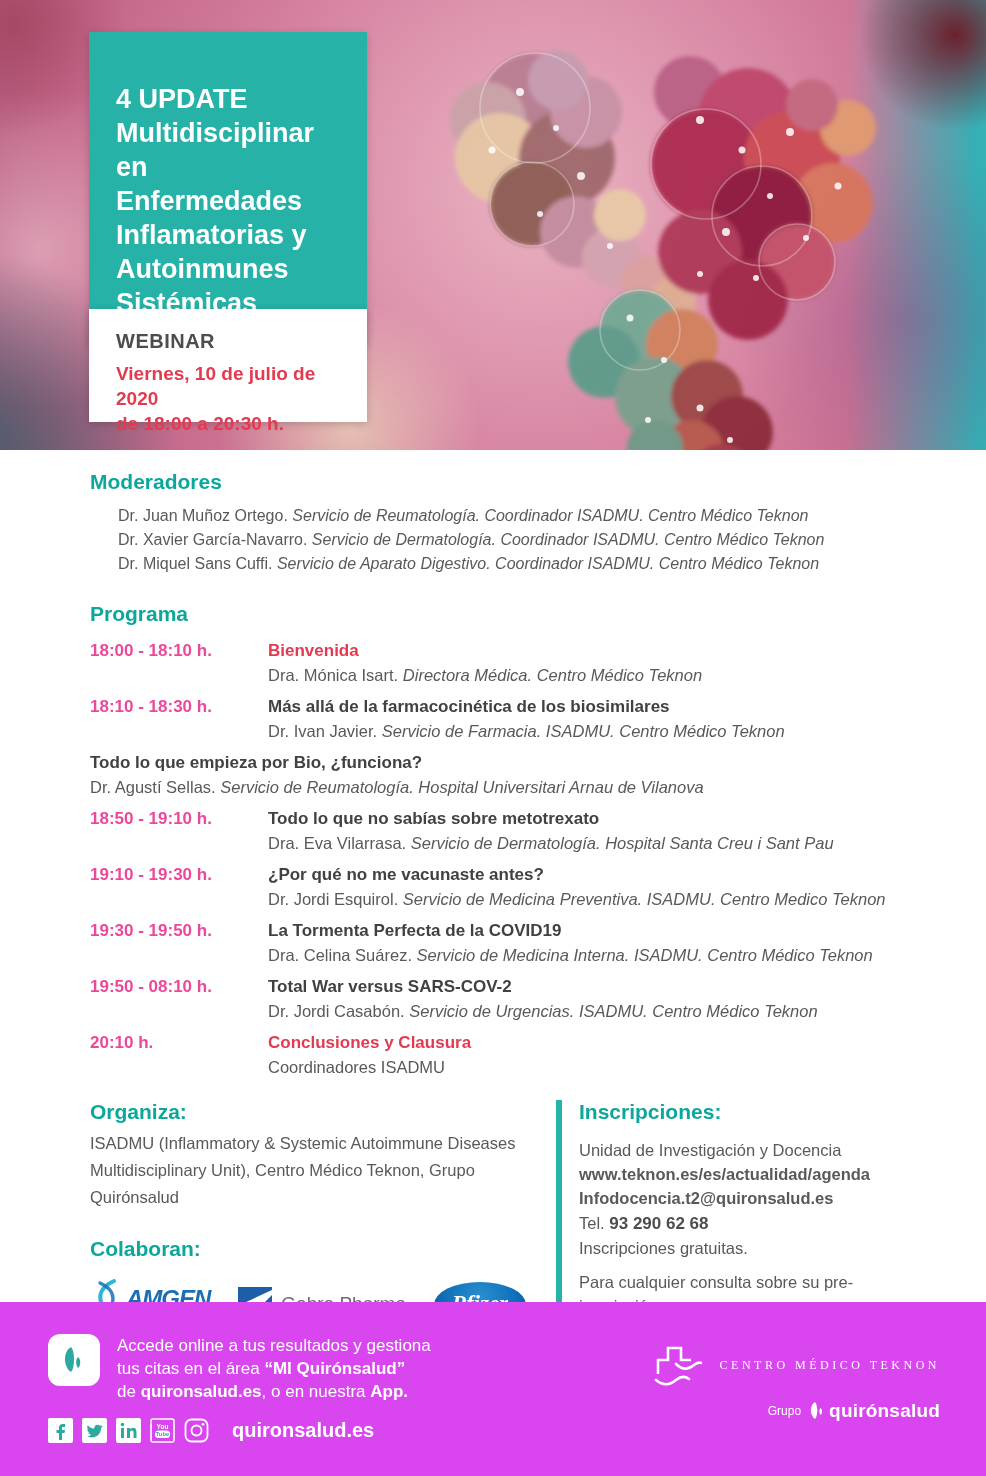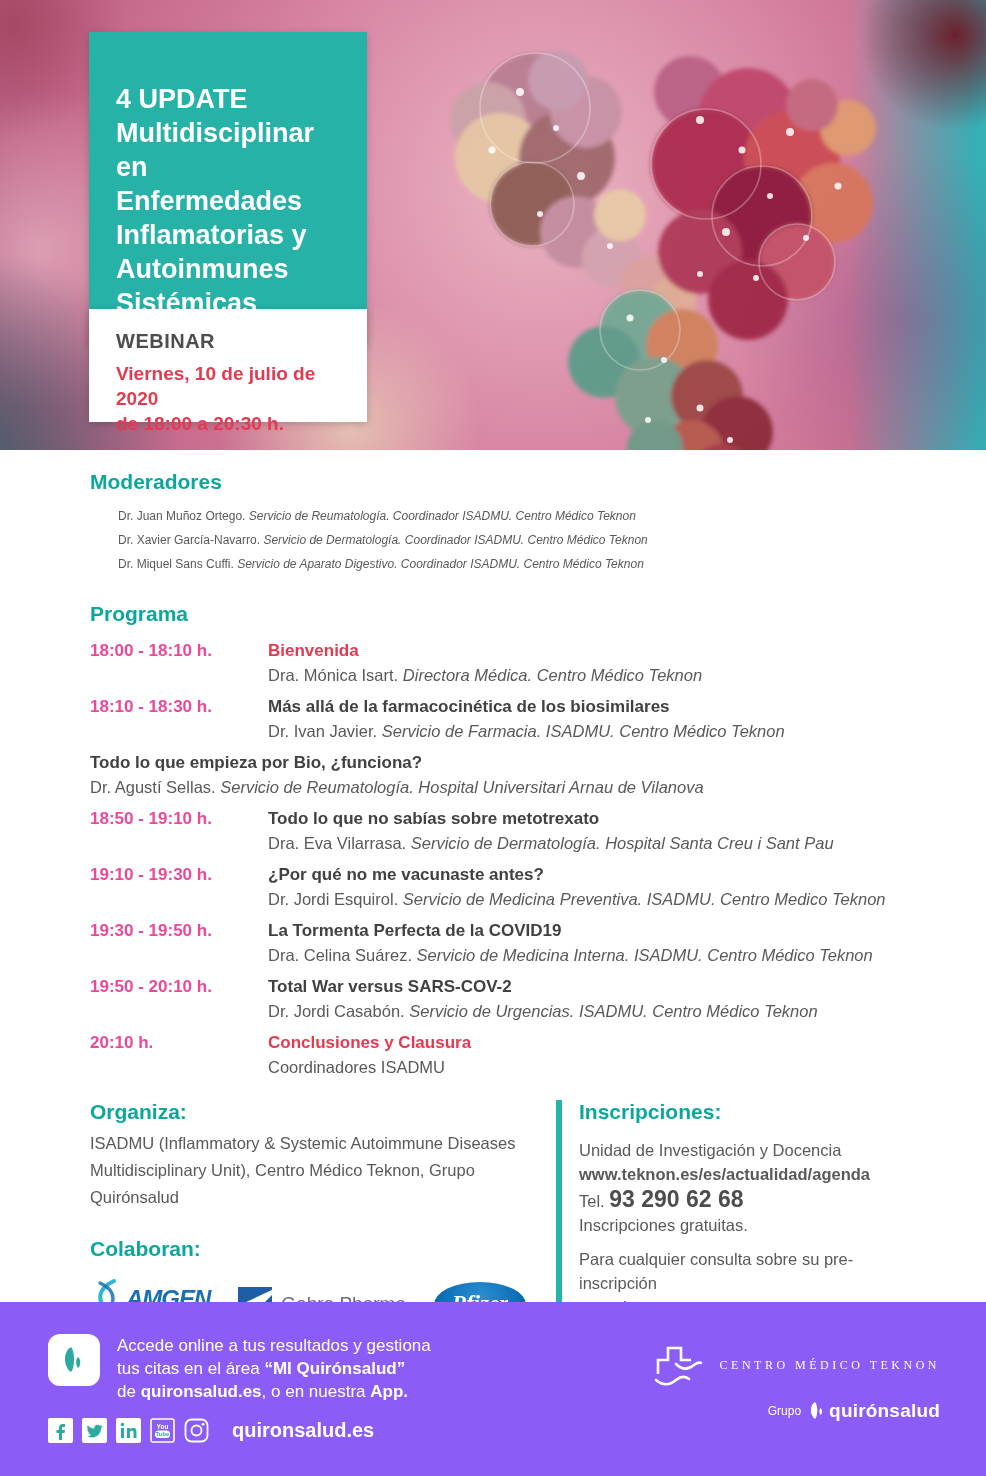--- a/index.html
+++ b/index.html
@@ -31,21 +31,21 @@
     position: absolute; left: 89px; top: 309px; width: 278px; height: 113px;
     background: #fff; padding: 21px 27px; box-shadow: 0 2px 8px rgba(0,0,0,.18);
   }
   .webinar-label { color: #4d4d4f; font-size: 20px; font-weight: bold; letter-spacing: .5px; }
   .webinar-date { margin-top: 8px; color: #e23a50; font-size: 19px; line-height: 25px; font-weight: bold; }
 
   
   .content { padding: 0 90px; color: #58595b; }
   .h2 { color: #0ca79b; font-size: 21px; font-weight: bold; }
   .mod-heading { margin: 20px 0 10px 0; }
-  .mod-line { margin-left: 28px; font-size: 12px; line-height: 24px; }
+  .mod-line { margin-left: 28px; font-size: 16px; line-height: 24px; }
   .role, .sp-role { font-style: italic; }
 
   .prog-heading { margin: 26px 0 12px 0; }
   .session { display: flex; margin-bottom: 6px; }
   .session .time { flex: none; width: 178px; color: #ec4899; font-size: 17px; font-weight: bold; line-height: 25px; }
   .session-title { font-size: 17px; font-weight: bold; color: #414042; line-height: 25px; }
   .session-title.red { color: #e23a50; }
   .speaker { font-size: 16.5px; line-height: 25px; }
 
   .two-col { display: flex; margin-top: 20px; }
@@ -65,27 +65,27 @@
     width: 92px; height: 45px; border-radius: 50%;
     background: radial-gradient(circle at 50% 35%, #2a8fd0 0%, #1172ba 60%, #0d5c9e 100%);
     display: flex; align-items: center; justify-content: center;
   }
   .pfizer-word { color: #fff; font-family: "Liberation Serif", serif; font-style: italic; font-weight: bold; font-size: 23px; }
 
   .insc-heading { margin-bottom: 14px; }
   .insc-line { font-size: 16.5px; line-height: 24px; }
   .insc-bold { font-weight: bold; }
   .tel-line { margin-top: 1px; }
-  .tel-number { font-weight: bold; font-size: 23px; color: #4d4d4f; }
+  .tel-number { font-weight: bold; font-size: 17px; color: #4d4d4f; }
   .insc-note { margin-top: 10px; }
 
   
   .footer {
     position: absolute; left: 0; right: 0; bottom: 0; height: 174px;
-    background: #8b5cf6; color: #fff;
+    background: #d946ef; color: #fff;
   }
   .footer-left { position: absolute; left: 48px; top: 32px; }
   .access-row { display: flex; }
   .app-logo {
     flex: none; width: 52px; height: 52px; background: #fff; border-radius: 12px;
     display: flex; align-items: center; justify-content: center;
   }
   .access-text { margin-left: 17px; font-size: 17px; line-height: 23px; }
   .b { font-weight: bold; }
   .social-row { display: flex; align-items: center; margin-top: 15px; }
@@ -276,21 +276,21 @@
         <div class="time">19:30 - 19:50 h.</div>
         <div class="session-body">
           <div class="session-title">La Tormenta Perfecta de la COVID19</div>
           <div class="speaker">
             <span>Dra. Celina Suárez.</span>
             <span class="sp-role">Servicio de Medicina Interna. ISADMU. Centro Médico Teknon</span>
           </div>
         </div>
       </div>
       <div class="session">
-        <div class="time">19:50 - 20:10 h.</div>
+        <div class="time">19:50 - 08:10 h.</div>
         <div class="session-body">
           <div class="session-title">Total War versus SARS-COV-2</div>
           <div class="speaker">
             <span>Dr. Jordi Casabón.</span>
             <span class="sp-role">Servicio de Urgencias. ISADMU. Centro Médico Teknon</span>
           </div>
         </div>
       </div>
       <div class="session">
         <div class="time">20:10 h.</div>
@@ -335,20 +335,21 @@
           <div class="pfizer-oval">
             <span class="pfizer-word">Pfizer</span>
           </div>
         </div>
       </div>
 
       <div class="right-col">
         <div class="h2 insc-heading">Inscripciones:</div>
         <div class="insc-line">Unidad de Investigación y Docencia</div>
         <div class="insc-line insc-bold">www.teknon.es/es/actualidad/agenda</div>
+        <div class="insc-line insc-bold">Infodocencia.t2@quironsalud.es</div>
         <div class="insc-line tel-line">
           <span>Tel. </span><span class="tel-number">93 290 62 68</span>
         </div>
         <div class="insc-line">Inscripciones gratuitas.</div>
         <div class="insc-line insc-note">
           <span>Para cualquier consulta sobre su pre-inscripción</span><br>
           <span>consultar con </span><span class="insc-bold">mrosa.virgos@quironsalud.es</span>
         </div>
       </div>
     </div>

